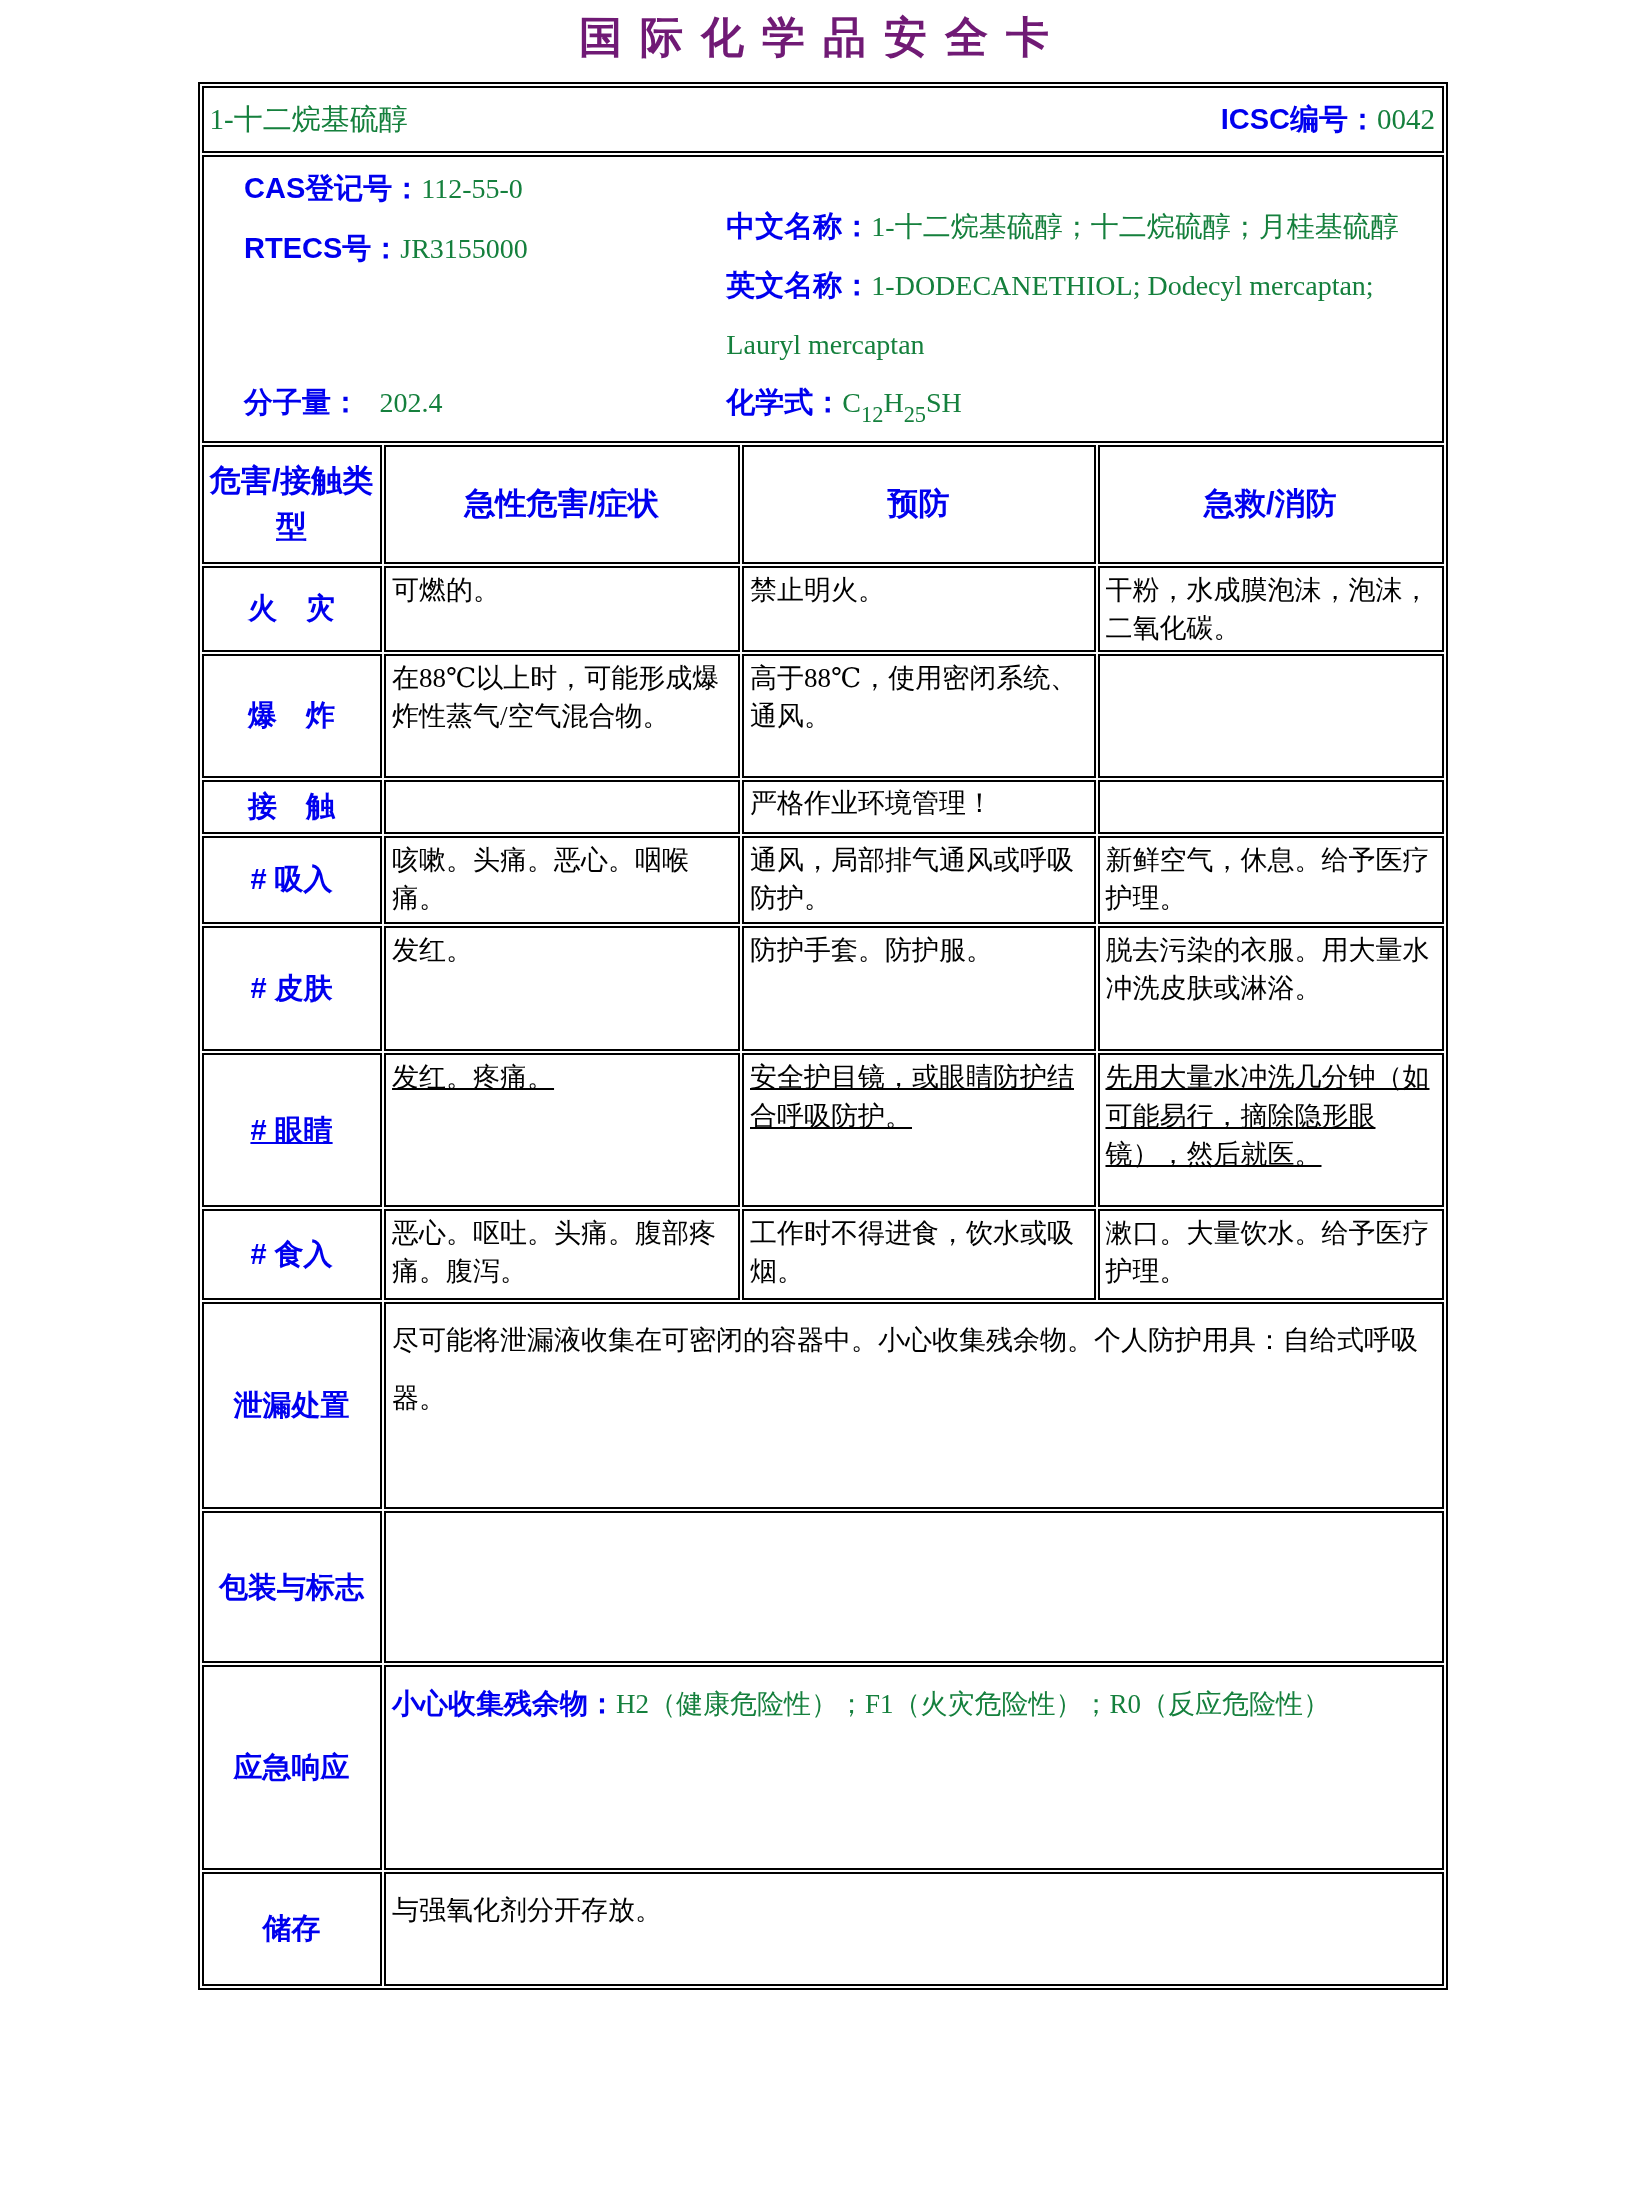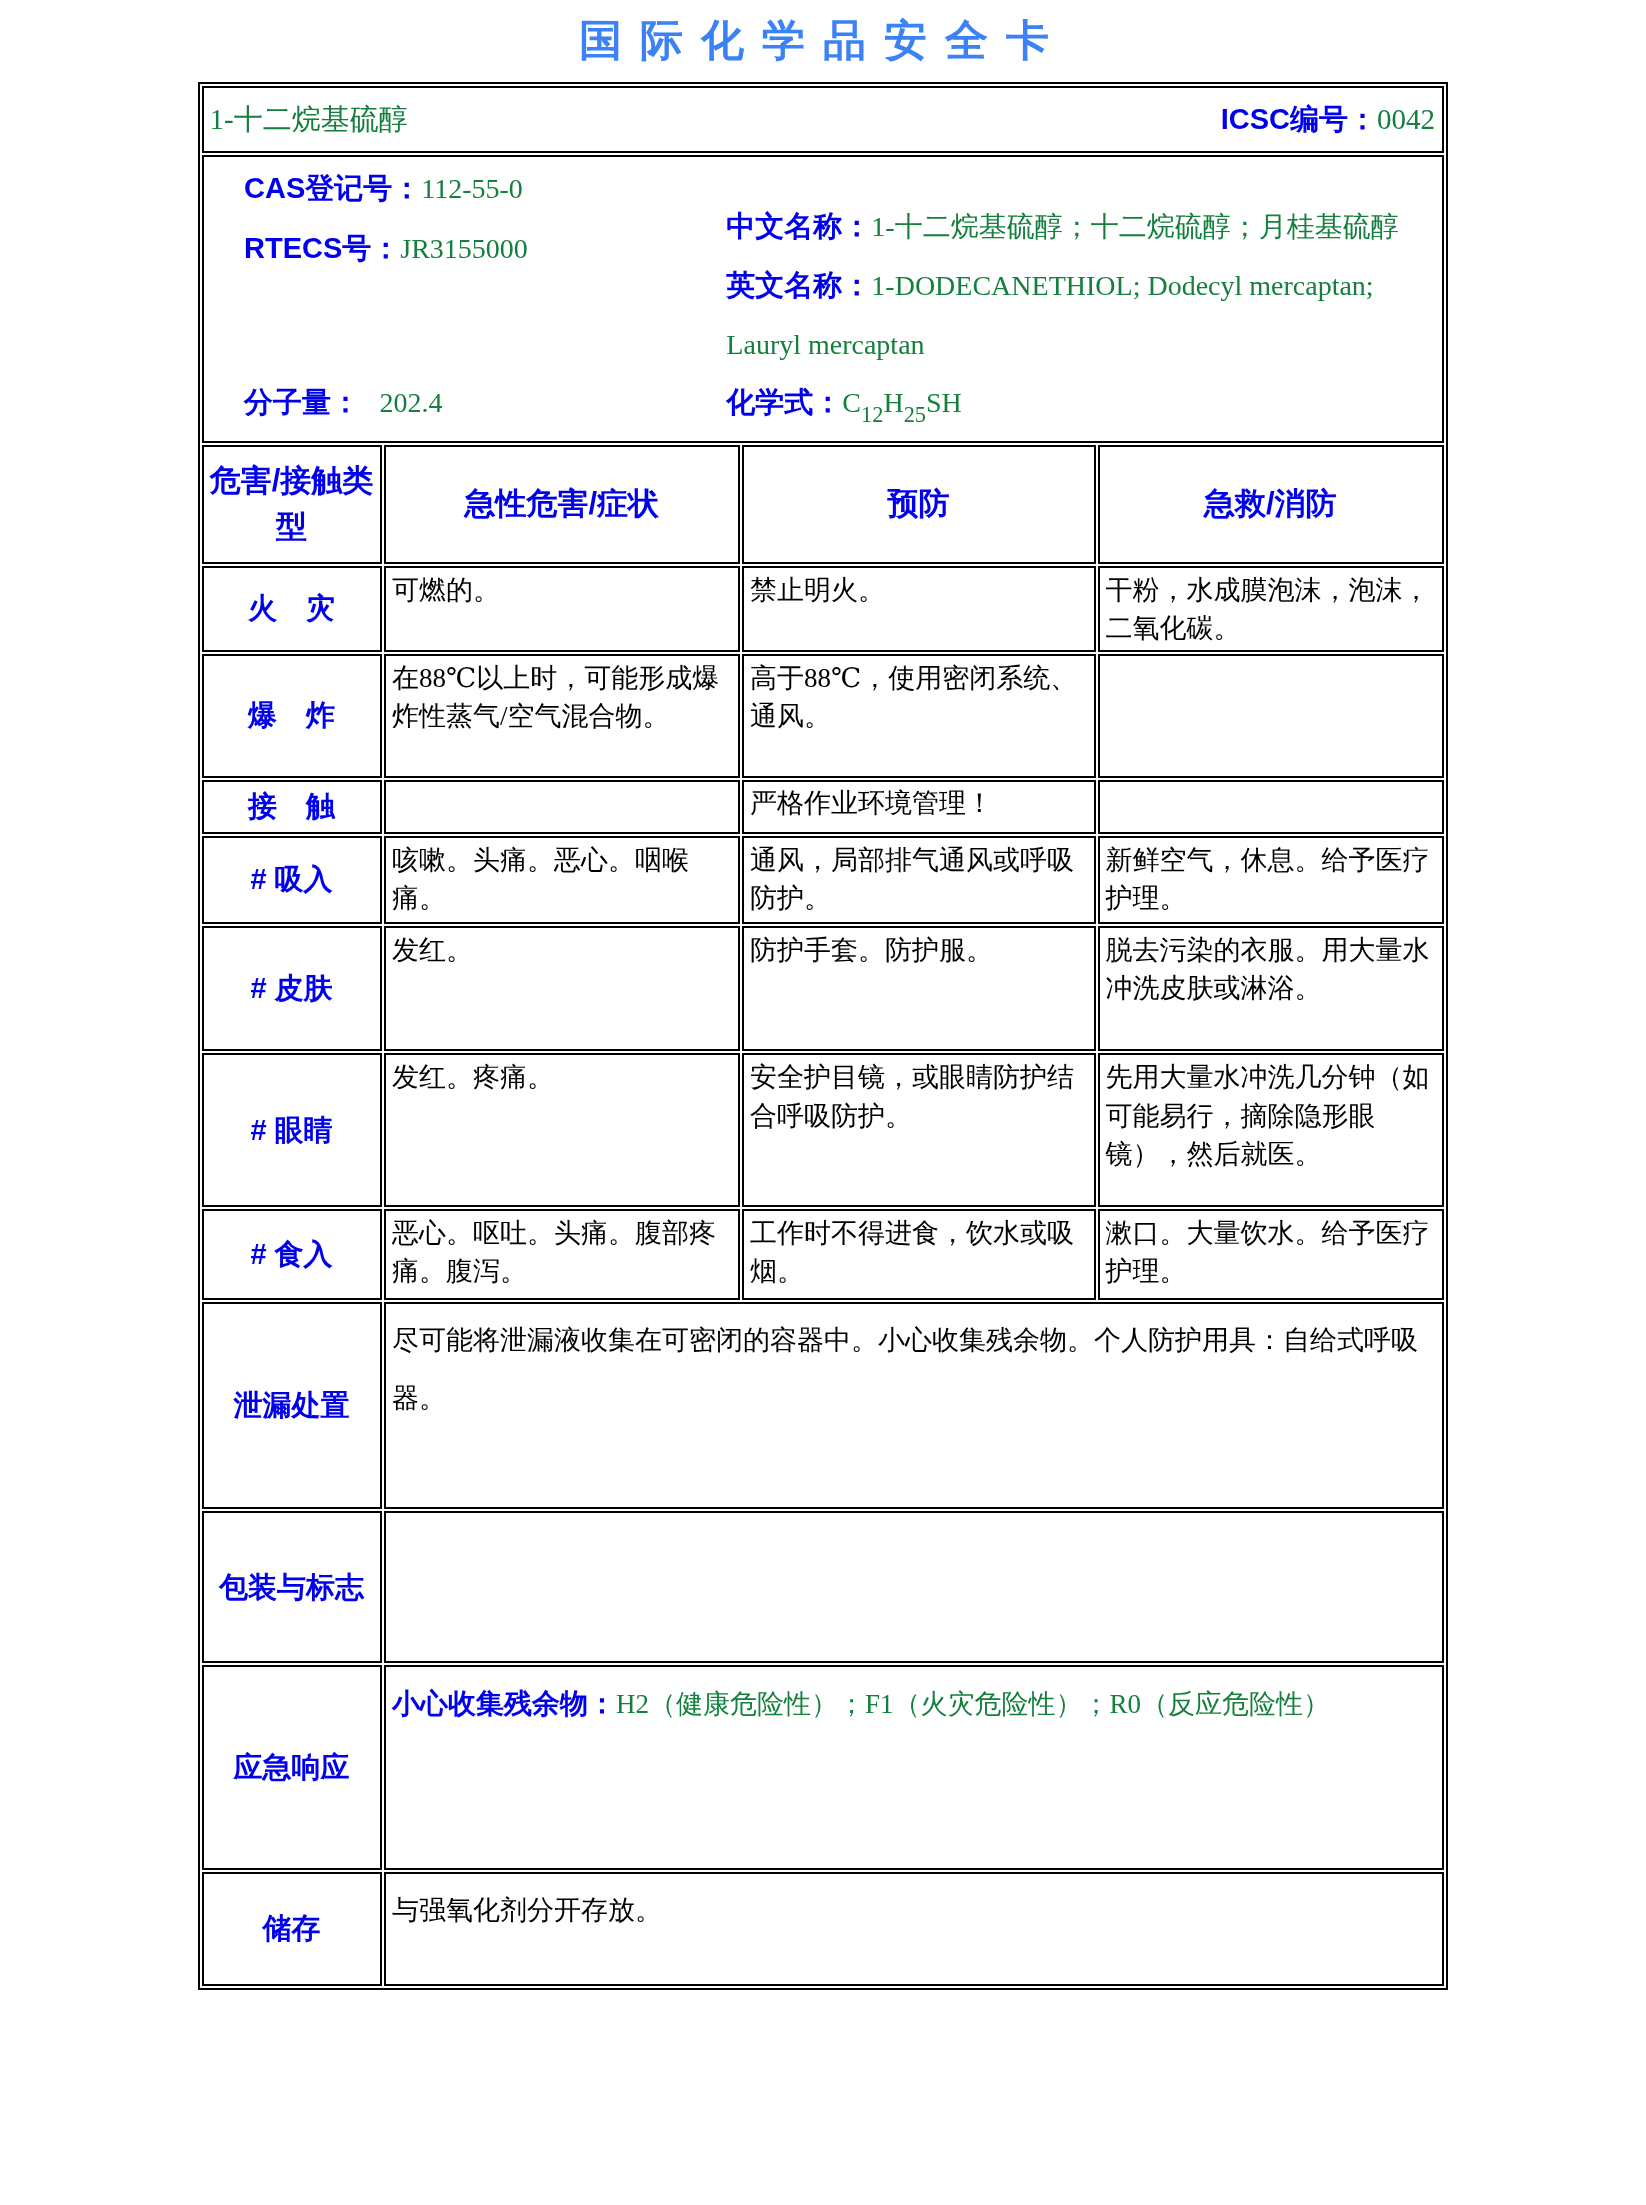--- a/index.html
+++ b/index.html
@@ -7,25 +7,25 @@
     width: 1646px; height: 2205px;
     font-family: "Liberation Serif", "DejaVu Serif", serif;
     color: #000;
     overflow: hidden;
   }
   .page { position: relative; width: 1646px; height: 2205px; }
 
   h1.doc-title {
     margin: 16.7px 0 18px 0;
     text-align: center;
-    font-family: Liberation Sans, sans-serif;
+    font-family: Liberation Mono, monospace;
     font-weight: bold;
     font-size: 43px;
     letter-spacing: 18px;
-    color: #3b82f6;
+    color: #701a75;
     line-height: 1.1;
   }
 
   table.card {
     margin-left: 198px;
     width: 1250px;
     table-layout: fixed;
     border-collapse: separate;
     border-spacing: 2.1px;
     border: 2.8px solid #000;
@@ -59,21 +59,21 @@
 
   
   tr.r-name  td { height: 57px;  vertical-align: middle; }
   tr.r-ids   td { height: 279px; padding-left: 40px; }
   tr.r-head  th { height: 109px; }
   tr.r-fire  td { height: 66px; }
   tr.r-expl  td { height: 114px; }
   tr.r-cont  td { height: 45px; }
   tr.r-inh   td { height: 78px; }
   tr.r-skin  td { height: 116px; }
-  tr.r-eyes  td { height: 144px; }
+  tr.r-eyes  td { height: 144px; text-decoration: underline; }
   tr.r-ing   td { height: 81px; }
   tr.r-spill td { height: 194px; }
   tr.r-pack  td { height: 138px; }
   tr.r-emer  td { height: 191px; }
   tr.r-store td { height: 100px; }
 
   .name-flex { display: flex; justify-content: space-between; align-items: center; }
   .chem-name { font-size: 29px; }
   .icsc .lbl { font-size: 29px; }
   .icsc .val { font-size: 29px; }

